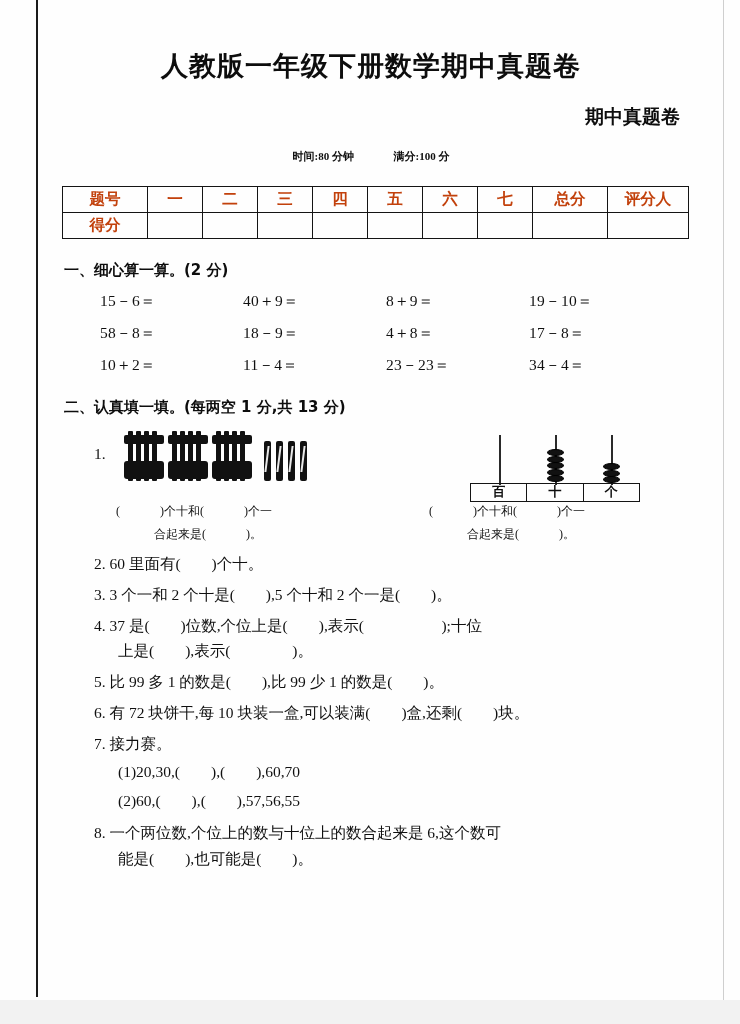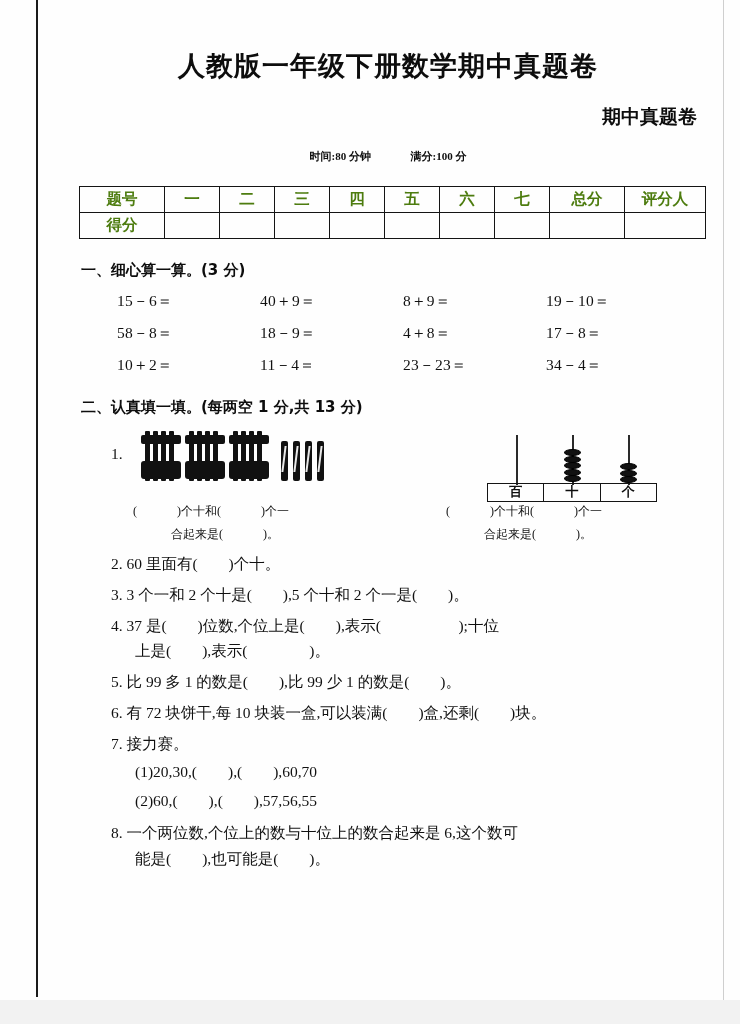--- a/index.html
+++ b/index.html
@@ -46,21 +46,20 @@
     width: 740px;
     height: 24px;
     background: #f2f2f2;
   }
 
   .content {
     position: absolute;
     left: 62px;
     top: 0;
     width: 618px;
-    margin-left: 17px;
   }
 
   
   .title-main {
     text-align: center;
     font-family: "DejaVu Serif", "Liberation Serif", serif;
     font-weight: bold;
     font-size: 27px;
     letter-spacing: 1px;
     margin-top: 48px;
@@ -92,21 +91,21 @@
     margin: 22px auto 0 auto;
     width: 608px;
     table-layout: fixed;
   }
   .score-table td {
     border: 1.6px solid #141414;
     height: 25px;
     text-align: center;
     font-weight: bold;
     font-size: 15.5px;
-    color: #4d7c0f;
+    color: #c2410c;
     padding: 0;
   }
   .score-table td.label-col { width: 84px; }
   .score-table td.num-col   { width: 54px; }
   .score-table td.total-col { width: 74px; }
   .score-table td.rater-col { width: 80px; }
 
   
   .section-head {
     font-family: "DejaVu Sans", "Liberation Sans", sans-serif;
@@ -326,21 +325,21 @@
         <td></td>
         <td></td>
         <td></td>
         <td></td>
         <td></td>
         <td></td>
       </tr>
     </tbody>
       </table>
 
-    <div class="section-head">一、细心算一算。(3 分)</div>
+    <div class="section-head">一、细心算一算。(2 分)</div>
 
     <div class="calc-grid">
       <div class="calc-row">
         <div class="calc-cell">15－6＝</div>
         <div class="calc-cell">40＋9＝</div>
         <div class="calc-cell">8＋9＝</div>
         <div class="calc-cell">19－10＝</div>
       </div>
       <div class="calc-row">
         <div class="calc-cell">58－8＝</div>

